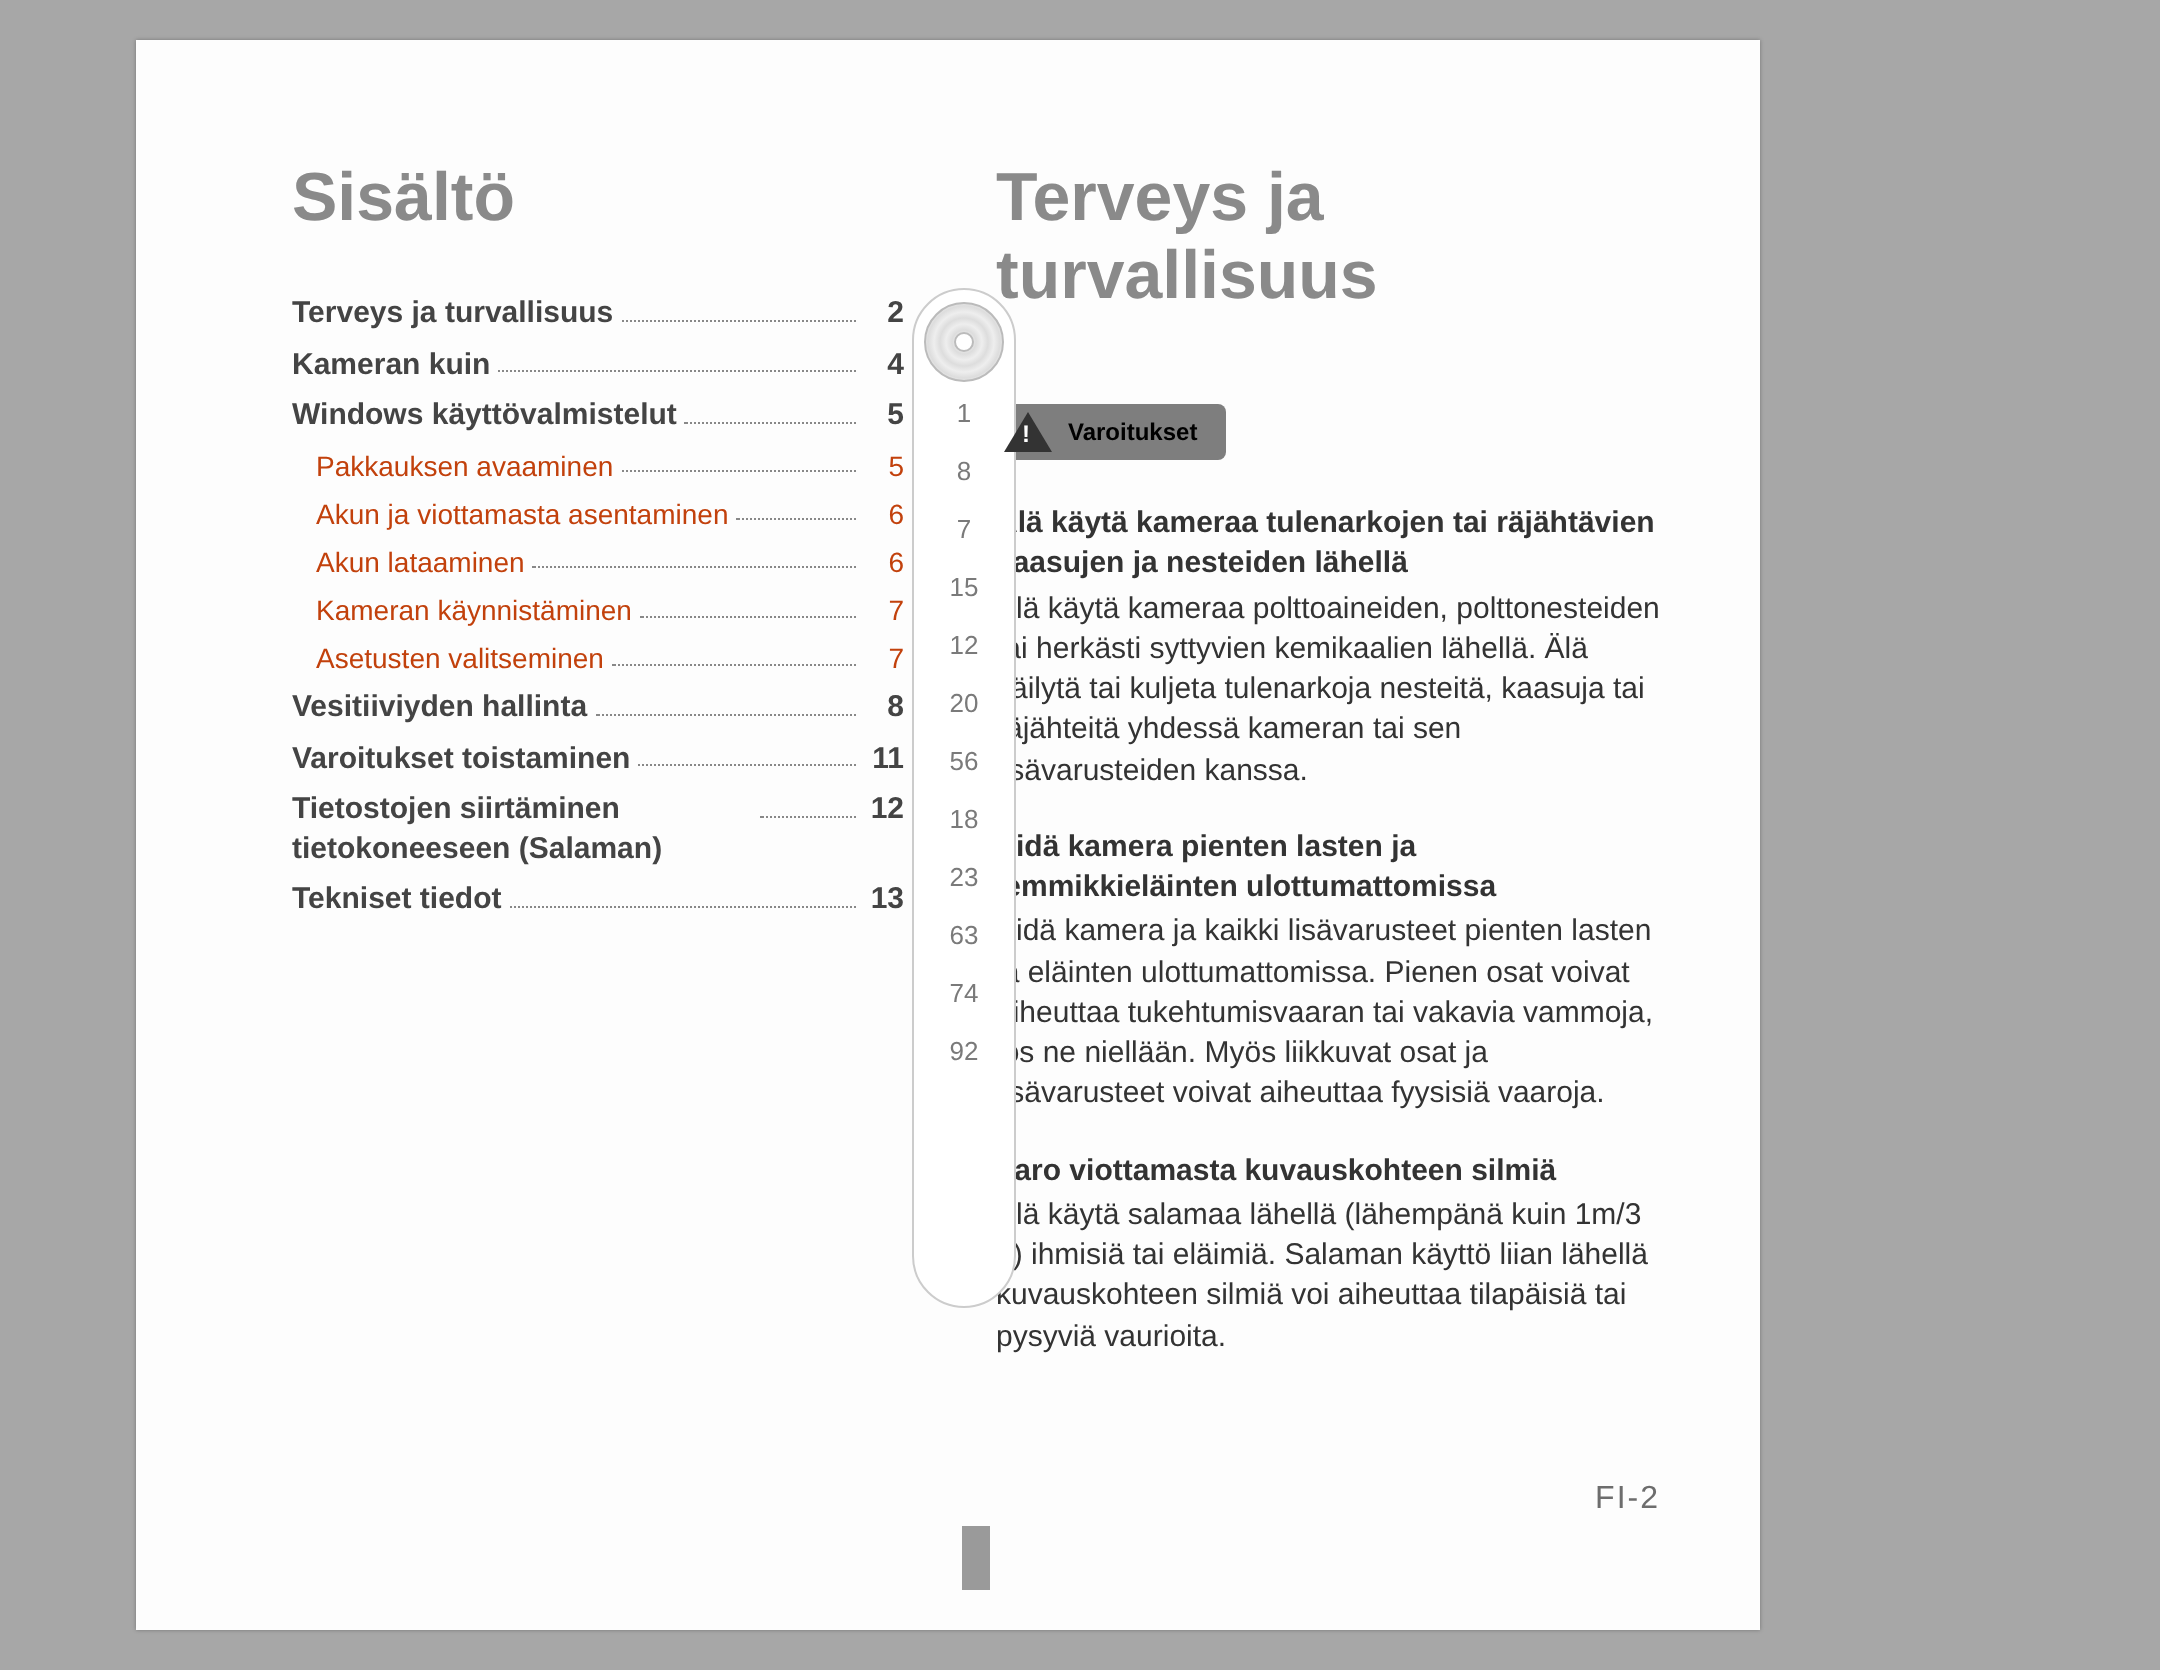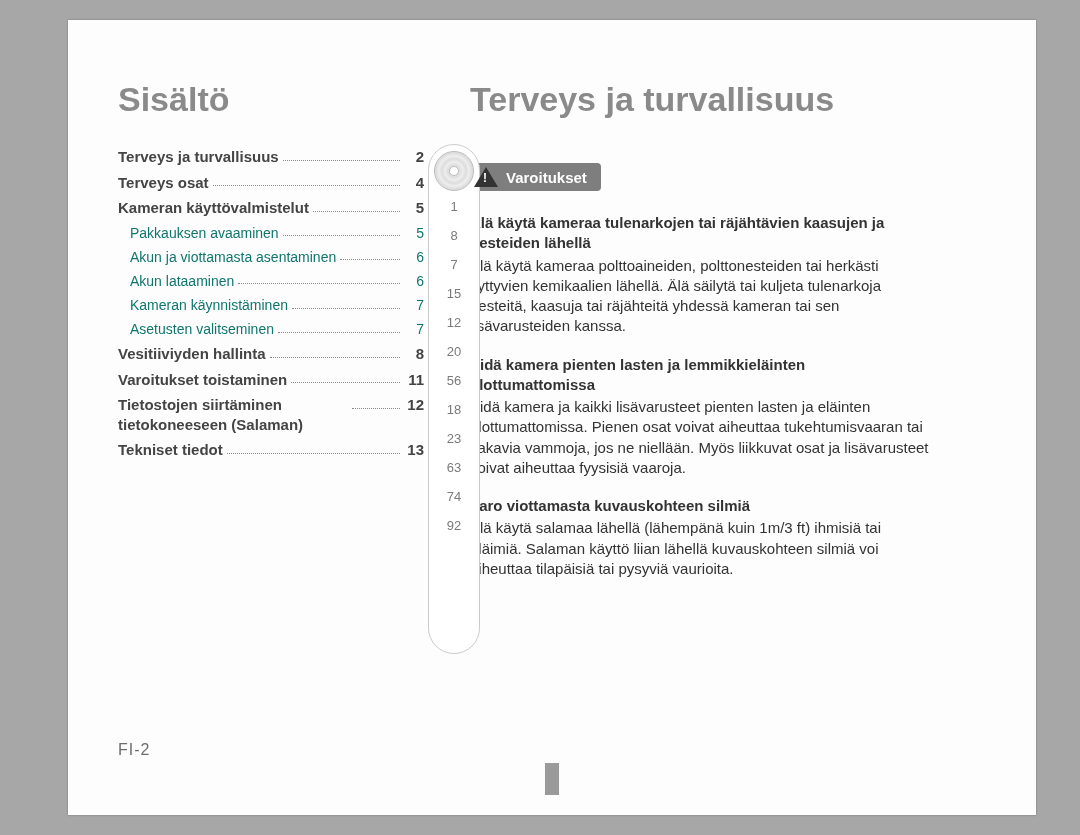--- a/index.html
+++ b/index.html
@@ -7,46 +7,46 @@
   body {
     background: #a7a7a7;
     font-family: Arial, Helvetica, sans-serif;
     color: #333;
     position: relative;
   }
   .page {
     position: absolute;
     left: 68px;
     top: 20px;
-    width: 968px;
+    width: 812px;
     height: 795px;
     background: #fdfdfd;
     box-shadow: 0 0 2px rgba(0,0,0,.3);
-    padding: 60px 50px 20px 50px;
+    padding: 60px 50px 20px 78px;
     display: flex;
     flex-direction: column;
   }
   .cols {
     display: flex;
     gap: 46px;
     flex: 1;
   }
   .left { width: 306px; position: relative; }
   .right { flex: 1; }
   h1 {
     font-size: 34px;
     font-weight: bold;
     color: #8a8a8a;
     margin-bottom: 28px;
   }
   .toc { font-size: 15px; color: #444; }
   .toc-row { display: flex; margin-bottom: 6px; line-height: 1.3; }
   .toc-row .lbl { }
   .toc-row.bold .lbl, .toc-row.bold .pg { font-weight: bold; }
-  .toc-row.sub { padding-left: 12px; font-size: 14px; color:#0f766e; }
+  .toc-row.sub { padding-left: 12px; font-size: 14px; color:#c2410c; }
   .toc-row .dots { flex:1; border-bottom: 1px dotted #888; margin: 0 4px 4px 4px; height: 0.9em; }
   .toc-row.nowrap-fix .lbl { max-width: 230px; }
   .toc-row .pg { min-width: 20px; text-align: right; }
   .capsule {
     position: absolute;
     right: -56px;
     top: 64px;
     width: 52px;
     height: 510px;
     background: #fff;
@@ -67,40 +67,40 @@
   }
   .capsule .disc::after{
     content:""; position:absolute; left:50%; top:50%;
     width:8px;height:8px;border-radius:50%;background:#fff;border:1px solid #bbb;
     transform:translate(-50%,-50%);
   }
   .capsule .num { display:block; margin-bottom: 14px; }
   .right h1 { margin-bottom: 44px; }
   .warn-badge {
     display: inline-flex; align-items: center; gap: 8px;
-    background: #7e7e7e; color:#ffffff; font-weight:bold; font-size:15px;
+    background: #7e7e7e; color:#000000; font-weight:bold; font-size:12px;
     padding: 4px 14px 4px 6px; border-radius: 4px; margin-bottom: 22px;
   }
   .warn-badge .tri {
     width:0;height:0;
     border-left:12px solid transparent;
     border-right:12px solid transparent;
     border-bottom:20px solid #333;
     position:relative;
     margin-left:-2px;
   }
   .warn-badge .tri::after{
     content:"!";
     position:absolute; left:-3px; top:4px;
     color:#fff; font-weight:bold; font-size:12px;
   }
   .block { margin-bottom: 18px; font-size: 15px; line-height: 1.35; color:#333; max-width: 460px;}
   .block .bh { font-weight: bold; margin-bottom: 2px; }
   .footer {
-    text-align:left; color:#6d6d6d; font-size:16px; letter-spacing:1px;
+    text-align:right; color:#6d6d6d; font-size:16px; letter-spacing:1px;
     margin-top: 10px; position:relative;
   }
   .footer .bar {
     width: 14px; height: 32px; background:#9a9a9a; margin: 4px auto 0 auto;
   }
 </style>
 </head>
 <body>
 
 <div class="page">
@@ -108,26 +108,26 @@
 
     <div class="left">
       <h1>Sisältö</h1>
       <div class="toc" id="toc">
           <div class="toc-row bold nowrap-fix">
             <span class="lbl">Terveys ja turvallisuus</span>
             <span class="dots"></span>
             <span class="pg">2</span>
           </div>
           <div class="toc-row bold nowrap-fix">
-            <span class="lbl">Terveys osat</span>
+            <span class="lbl">Kameran kuin</span>
             <span class="dots"></span>
             <span class="pg">4</span>
           </div>
           <div class="toc-row bold nowrap-fix">
-            <span class="lbl">Kameran käyttövalmistelut</span>
+            <span class="lbl">Windows käyttövalmistelut</span>
             <span class="dots"></span>
             <span class="pg">5</span>
           </div>
           <div class="toc-row sub nowrap-fix">
             <span class="lbl">Pakkauksen avaaminen</span>
             <span class="dots"></span>
             <span class="pg">5</span>
           </div>
           <div class="toc-row sub nowrap-fix">
             <span class="lbl">Akun ja viottamasta asentaminen</span>

